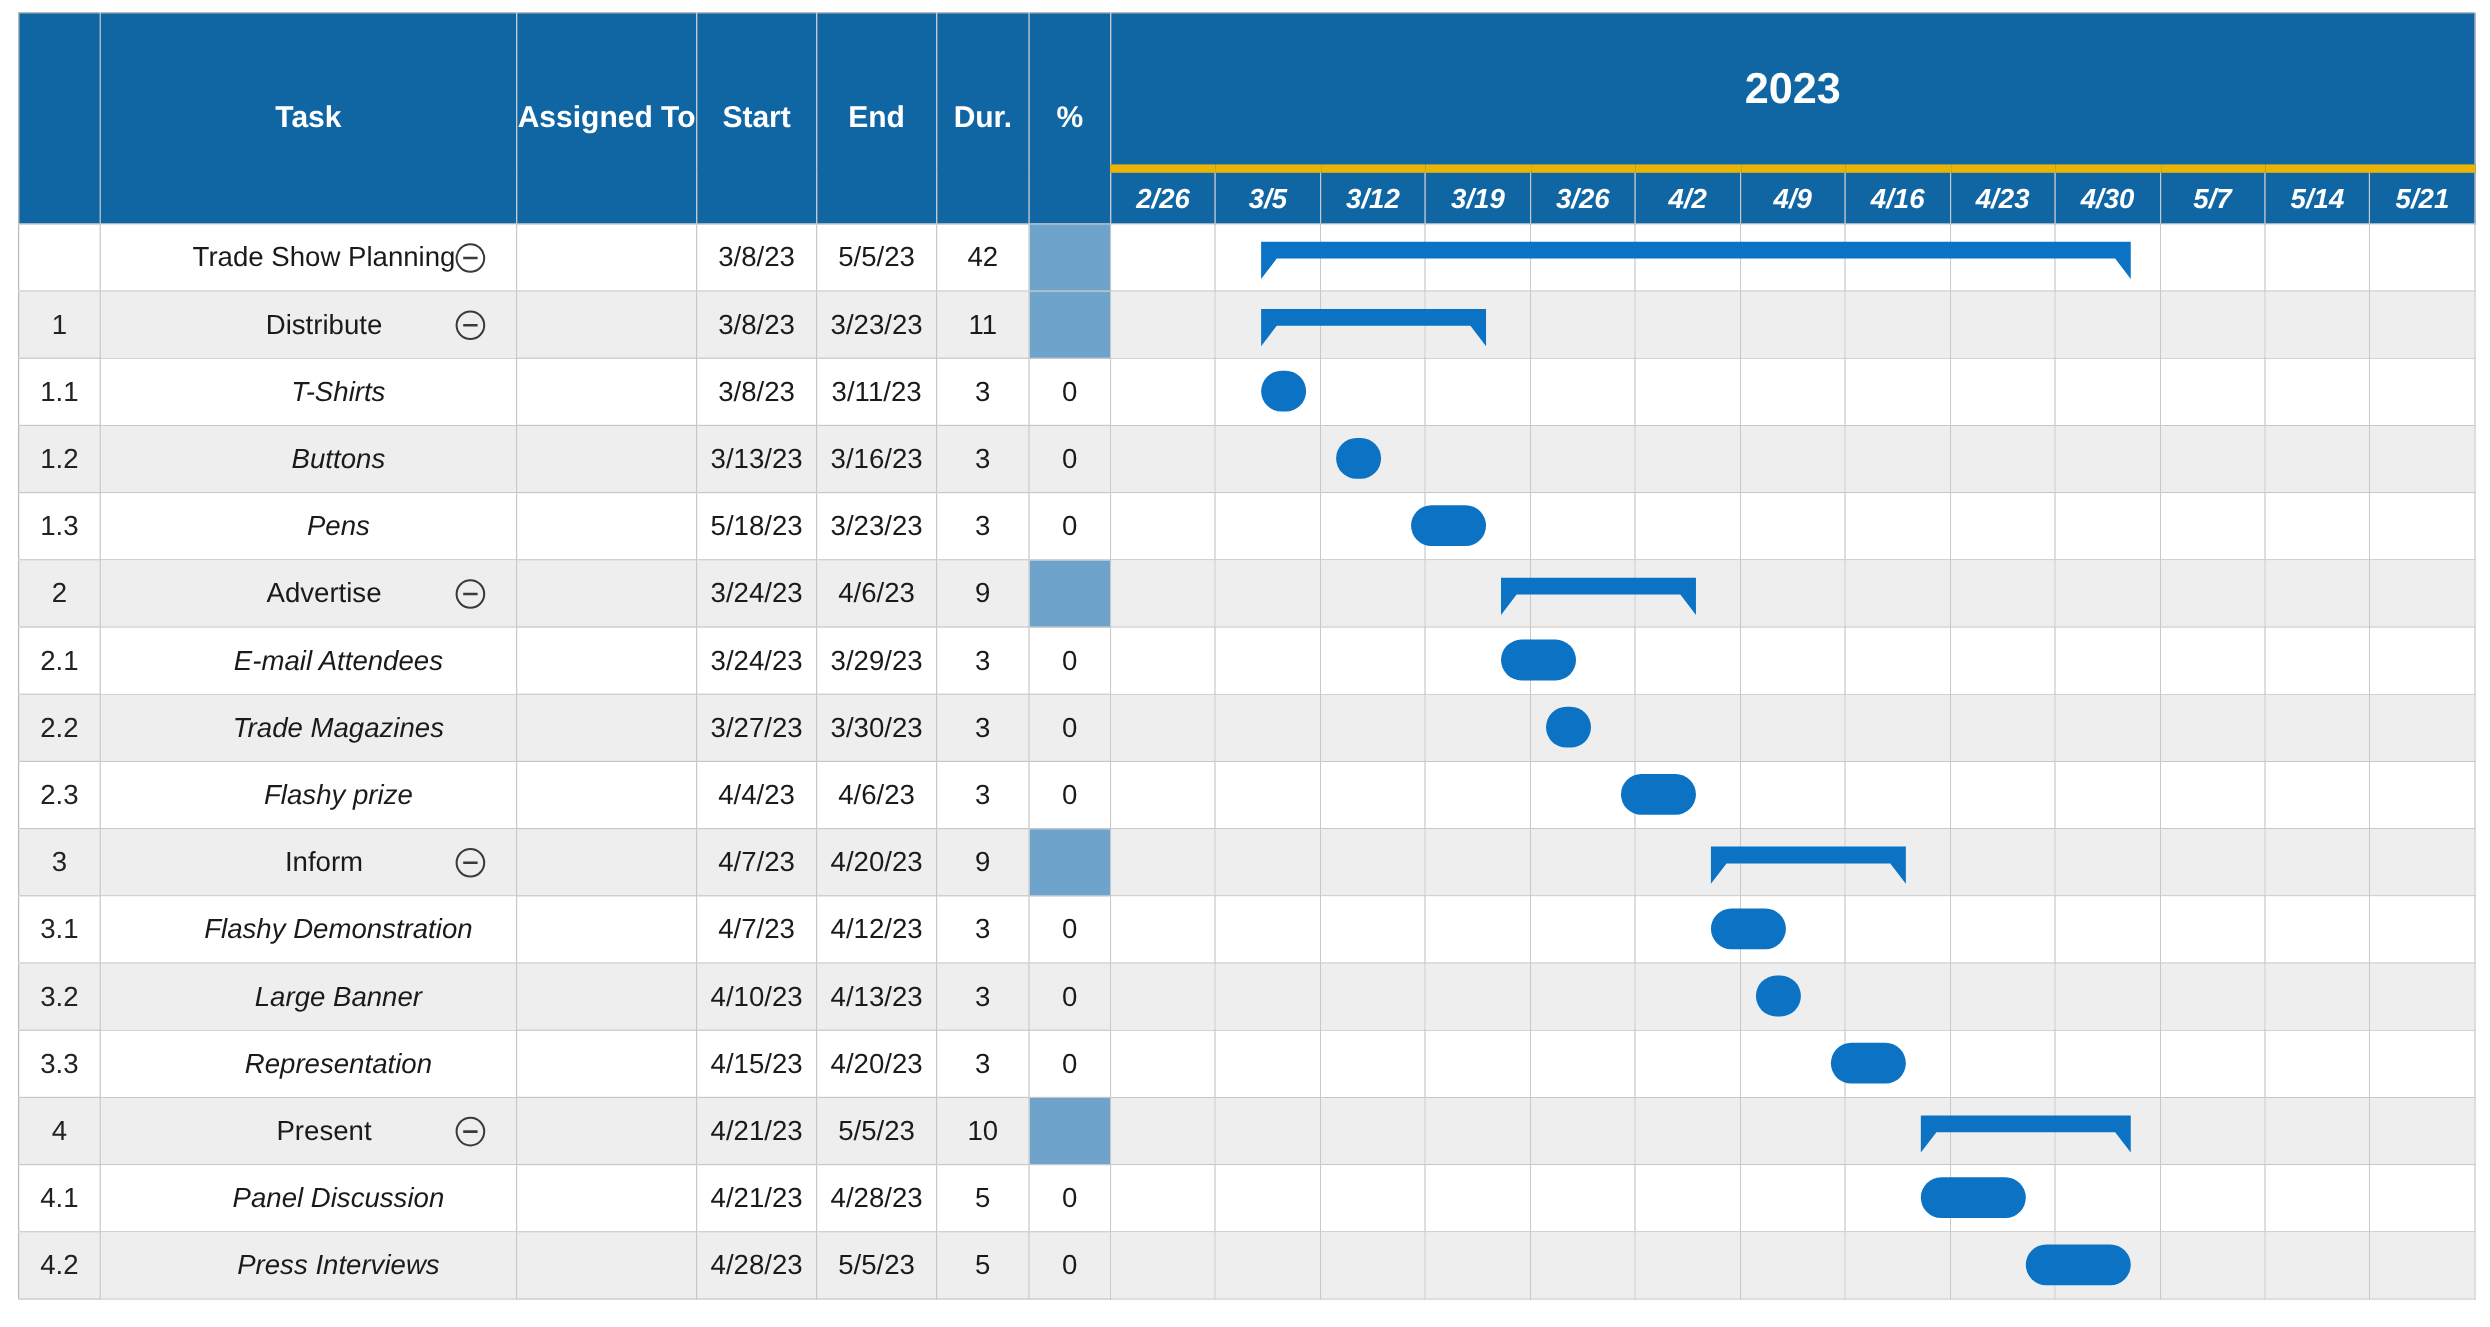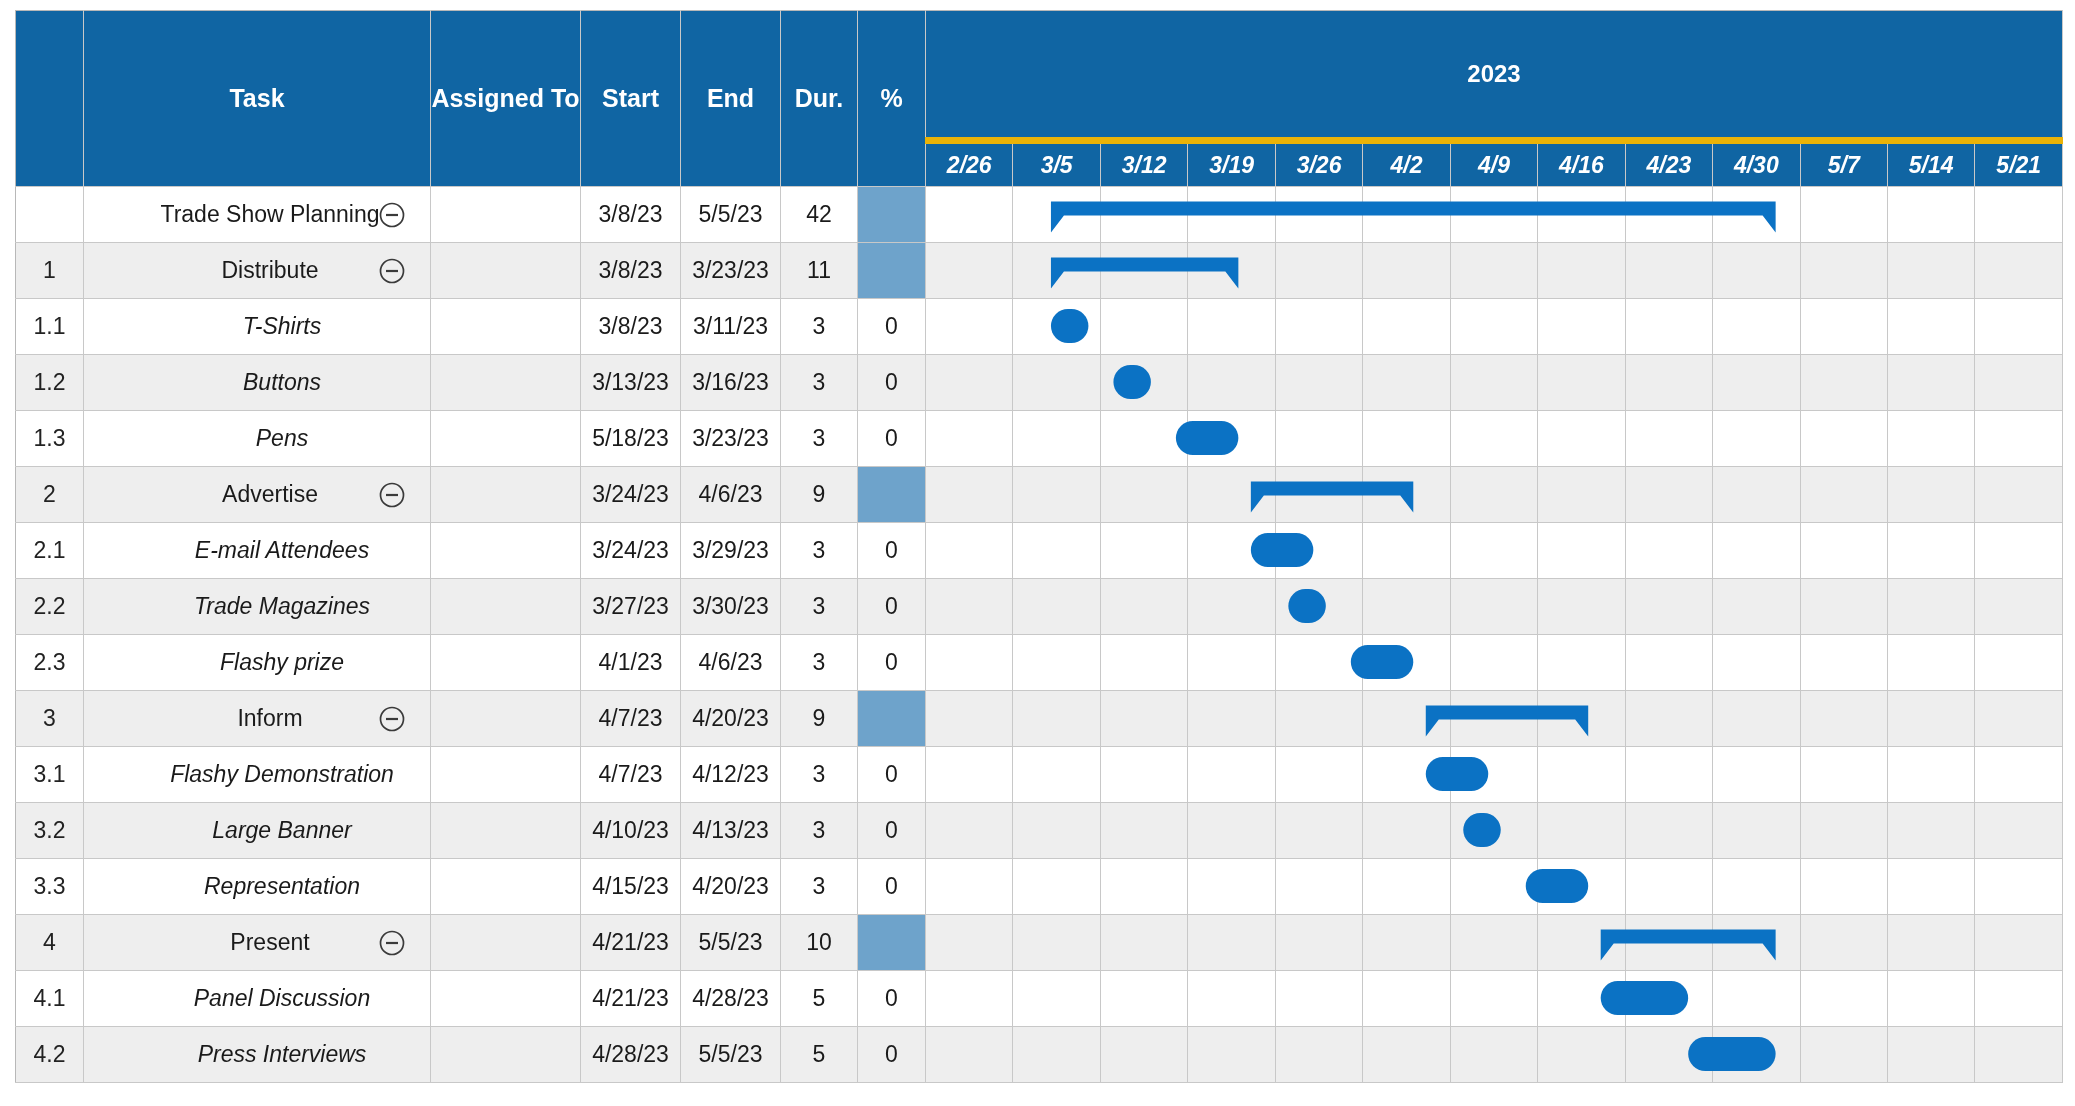--- a/index.html
+++ b/index.html
@@ -36,21 +36,21 @@
     font-weight:bold;
     text-align:center;
     border-right:1px solid #d9d9d9;
     border-bottom:1px solid #d9d9d9;
   }
   th.hd-top{ height:176px; vertical-align:bottom; padding-bottom:18px;}
   th.yearcell{
     height:130px;
     vertical-align:bottom;
     padding-bottom:6px;
-    font-size:24px;
+    font-size:36px;
     text-align:center;
     border-right:1px solid #d9d9d9;
   }
   th.weekcell{
     height:46px;
     font-size:23px;
     vertical-align:middle;
     border-right:1px solid #d9d9d9;
     border-top:7px solid #eab308;
     font-style:italic;
@@ -335,21 +335,21 @@
           <td class="tl"></td>
           <td class="tl"></td>
           <td class="tl"></td>
           <td class="tl"></td>
           <td class="tl"></td>
         </tr>
         <tr class="even">
           <td class="c-wbs">2.3</td>
           <td class="c-task"><span class="tasklabel lvl1">Flashy prize</span></td>
           <td class="c-assigned"></td>
-          <td class="c-date">4/1/23</td>
+          <td class="c-date">4/4/23</td>
           <td class="c-date">4/6/23</td>
           <td class="c-dur">3</td>
           <td class="c-pct">0</td>
           <td class="tl"></td>
           <td class="tl"></td>
           <td class="tl"></td>
           <td class="tl"></td>
           <td class="tl"></td>
           <td class="tl"></td>
           <td class="tl"></td>

